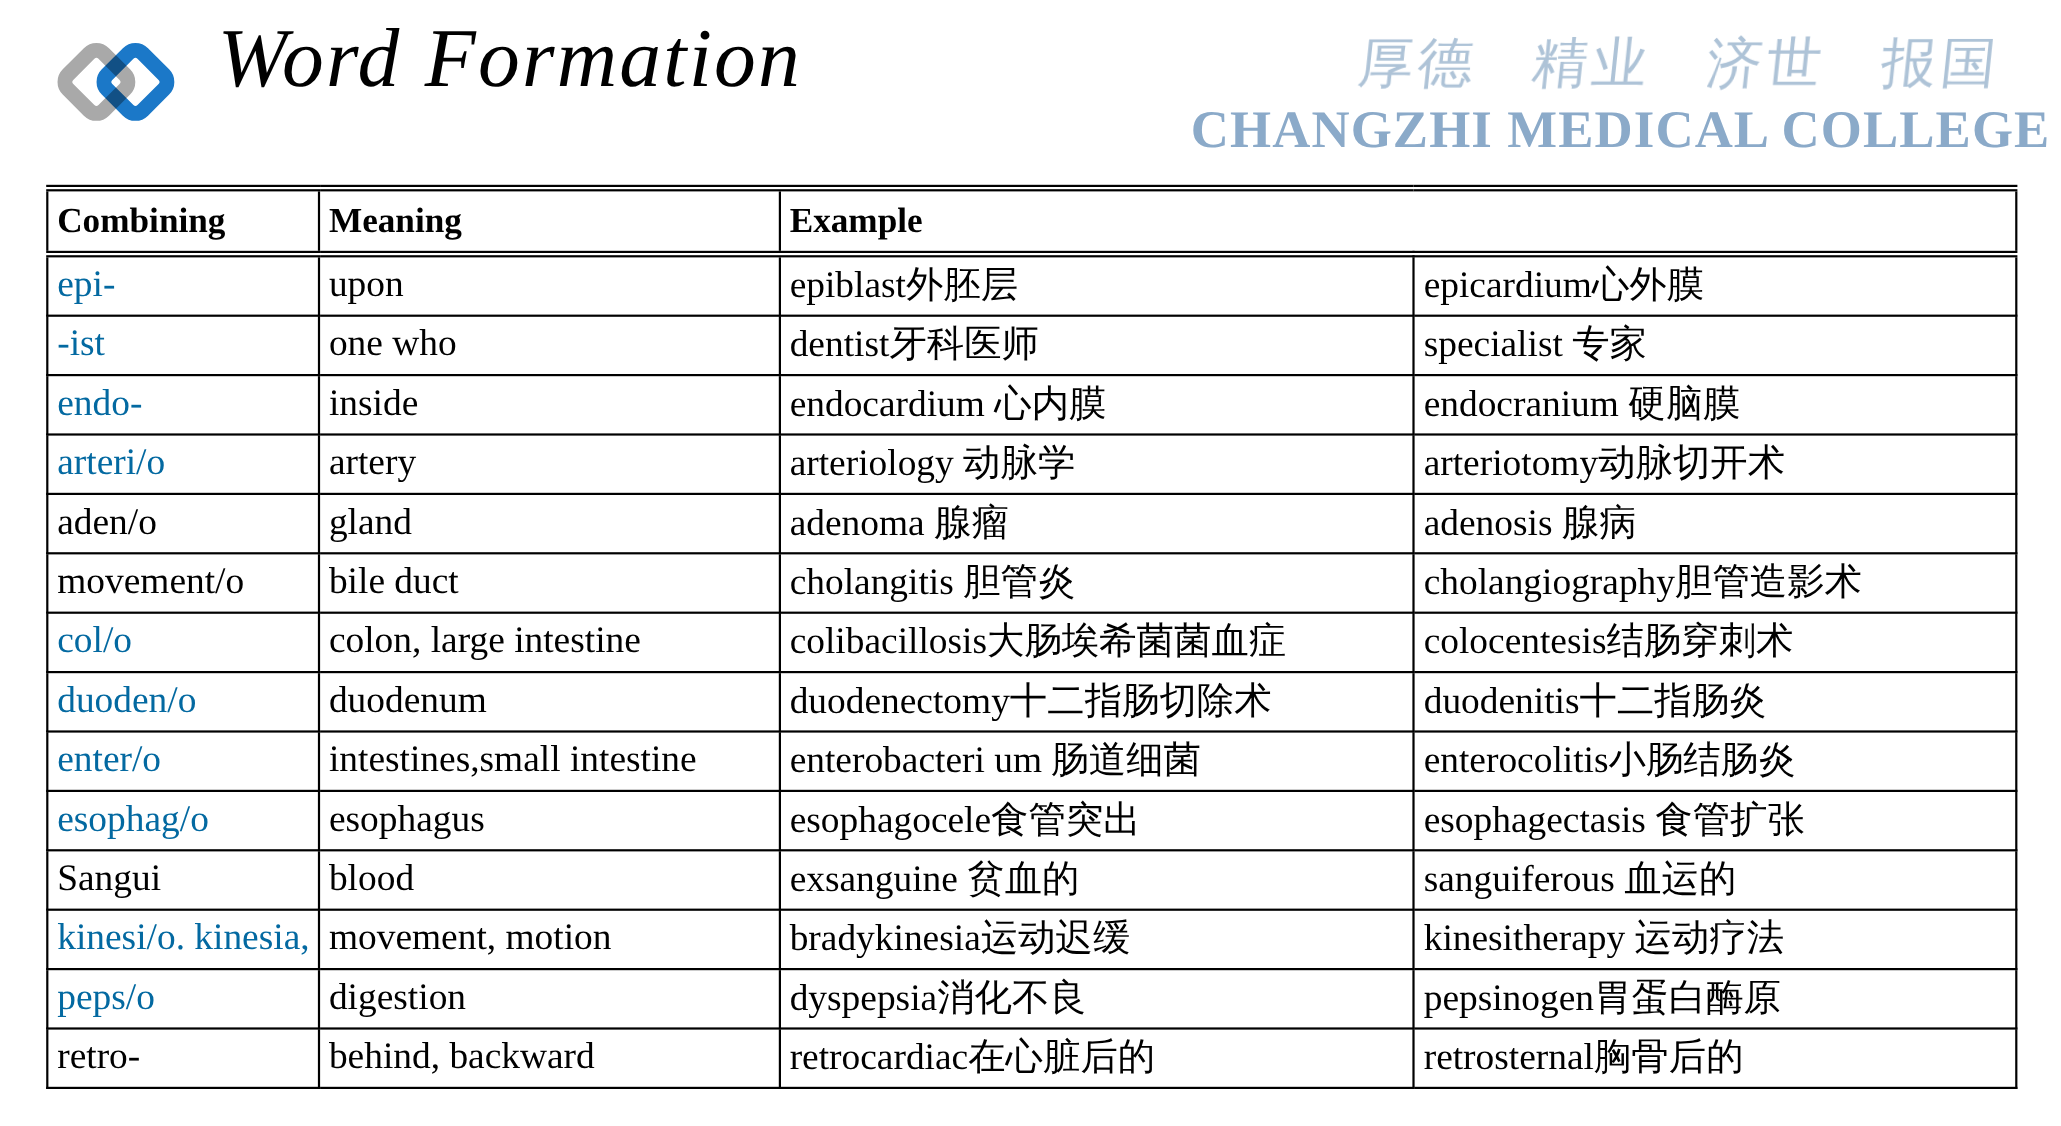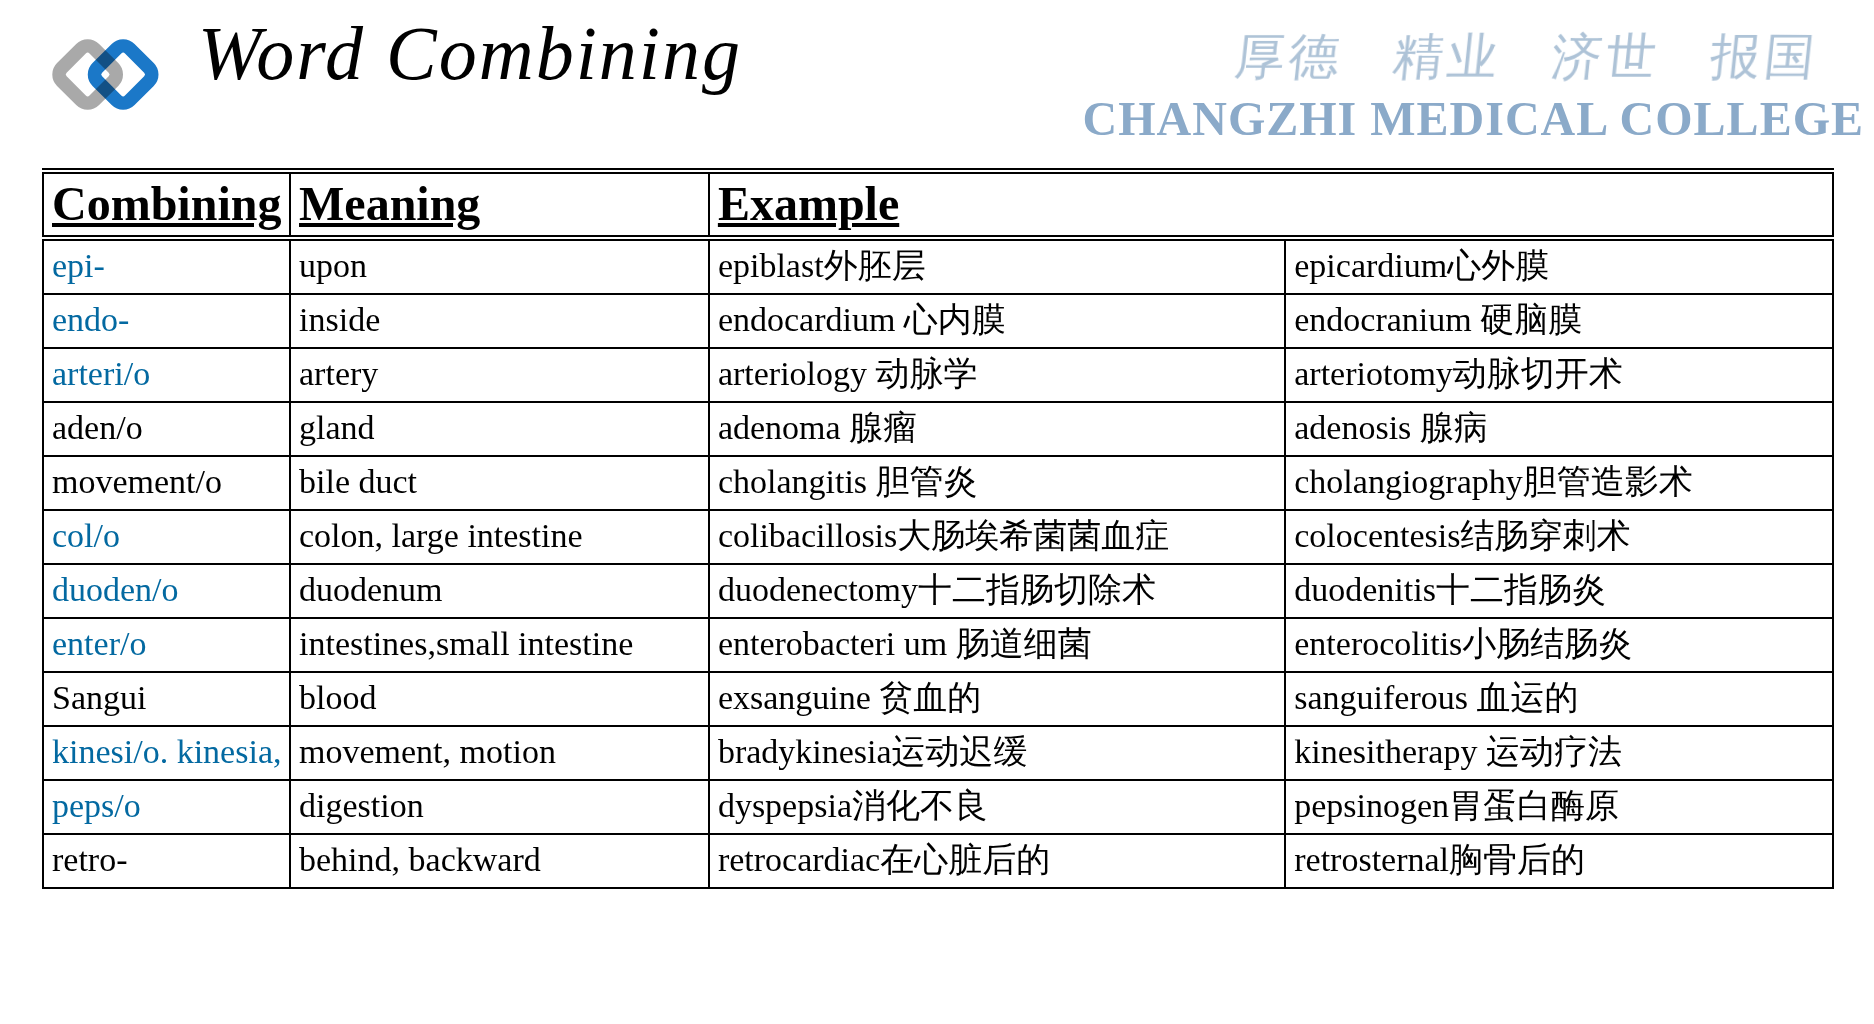--- a/index.html
+++ b/index.html
@@ -48,25 +48,24 @@
   table.wf col.c2{width:23.4%;}
   table.wf col.c3{width:32.2%;}
   table.wf col.c4{width:30.6%;}
   table.wf th,table.wf td{
     border:2px solid #000;
     padding:2px 8px 4px 8px;
     vertical-align:middle;
     overflow:hidden;white-space:nowrap;
   }
   table.wf thead th{
-    font-weight:700;font-size:48px;
+    font-weight:700;font-size:32px;
     border-top:6px double #000;
     border-bottom:6px double #000;
     height:48px;
-    text-decoration:underline;
   }
   th.h-combining{text-align:left;}
   th.h-meaning,th.h-example{text-align:left;}
   table.wf tbody td{height:43px;}
   td.combining{white-space:pre-line;line-height:1.18;}
   td.red{color:#0369a1;}
   tr.tall td{height:136px;}
 </style>
 </head>
 <body>
@@ -77,21 +76,21 @@
     <svg width="120" height="105" viewBox="0 0 115 100" xmlns="http://www.w3.org/2000/svg">
       <g transform="rotate(45 38 50)">
         <rect x="16" y="28" width="44" height="44" rx="9" fill="none" stroke="#a9a9a9" stroke-width="13"></rect>
       </g>
       <g transform="rotate(45 72 50)" style="mix-blend-mode:multiply">
         <rect x="50" y="28" width="44" height="44" rx="9" fill="none" stroke="#1b78c8" stroke-width="13"></rect>
       </g>
     </svg>
   </div>
 
-  <h1 class="page-title">Word Combining</h1>
+  <h1 class="page-title">Word Formation</h1>
 
   <div class="brand">
     <div class="motto">厚德 精业 济世 报国</div>
     <div class="college">CHANGZHI MEDICAL COLLEGE</div>
   </div>
 
   <table class="wf">
     <colgroup>
       <col class="c1">
         <col class="c2">
@@ -104,20 +103,26 @@
         <th class="h-meaning">Meaning</th>
         <th class="h-example" colspan="2">Example</th>
       </tr>
     </thead>
     <tbody id="table-body">
         <tr>
           <td class="combining red">epi-</td>
           <td class="meaning">upon</td>
           <td class="example1">epiblast外胚层</td>
           <td class="example2">epicardium心外膜</td>
+        </tr>
+        <tr>
+          <td class="combining red">-ist</td>
+          <td class="meaning">one who</td>
+          <td class="example1">dentist牙科医师</td>
+          <td class="example2">specialist 专家</td>
         </tr>
         <tr>
           <td class="combining red">endo-</td>
           <td class="meaning">inside</td>
           <td class="example1">endocardium 心内膜</td>
           <td class="example2">endocranium 硬脑膜</td>
         </tr>
         <tr>
           <td class="combining red">arteri/o</td>
           <td class="meaning">artery</td>
@@ -148,20 +153,26 @@
           <td class="example1">duodenectomy十二指肠切除术</td>
           <td class="example2">duodenitis十二指肠炎</td>
         </tr>
         <tr>
           <td class="combining red">enter/o</td>
           <td class="meaning">intestines,small intestine</td>
           <td class="example1">enterobacteri um 肠道细菌</td>
           <td class="example2">enterocolitis小肠结肠炎</td>
         </tr>
         <tr>
+          <td class="combining red">esophag/o</td>
+          <td class="meaning">esophagus</td>
+          <td class="example1">esophagocele食管突出</td>
+          <td class="example2">esophagectasis 食管扩张</td>
+        </tr>
+        <tr>
           <td class="combining">Sangui</td>
           <td class="meaning">blood</td>
           <td class="example1">exsanguine 贫血的</td>
           <td class="example2">sanguiferous 血运的</td>
         </tr>
         <tr class="tall">
           <td class="combining red">kinesi/o.
 kinesia, -
 kinesis</td>
           <td class="meaning">movement, motion</td>

